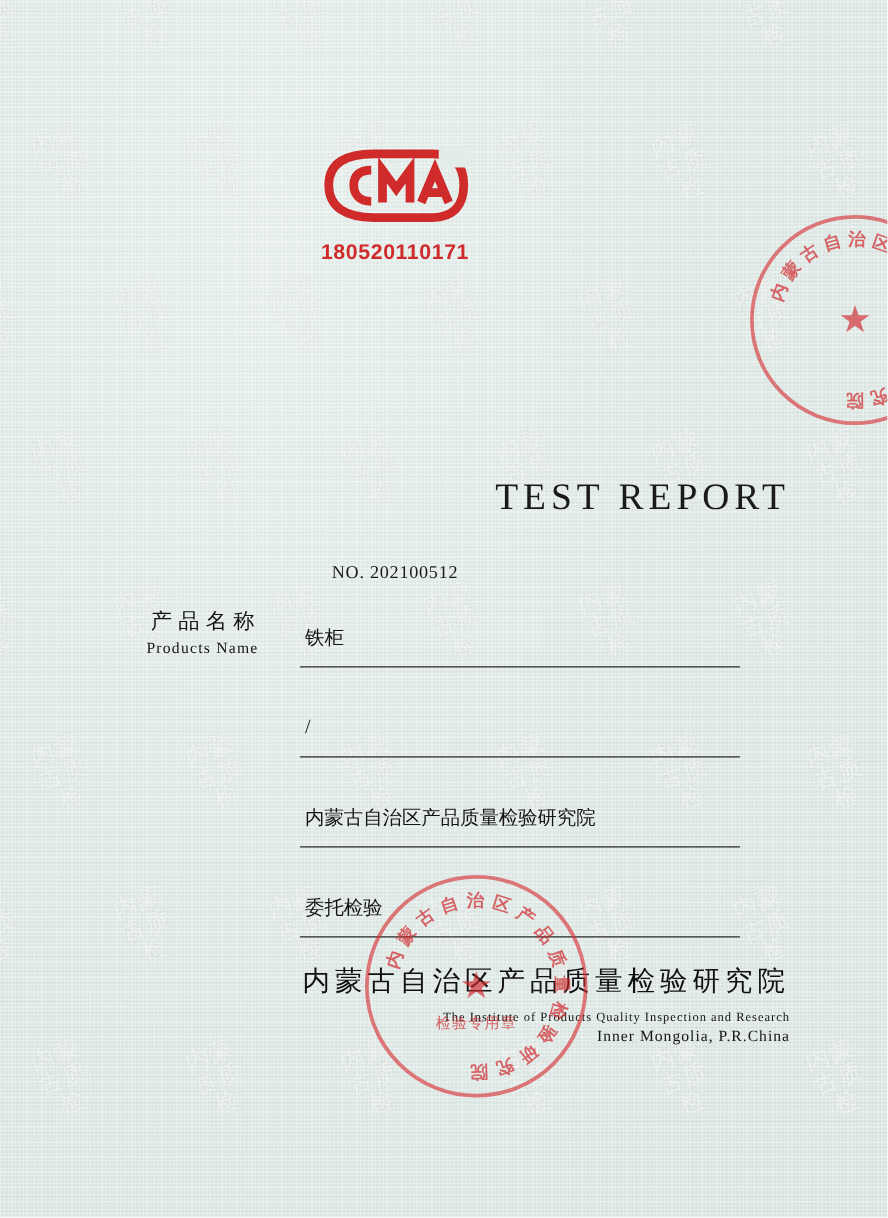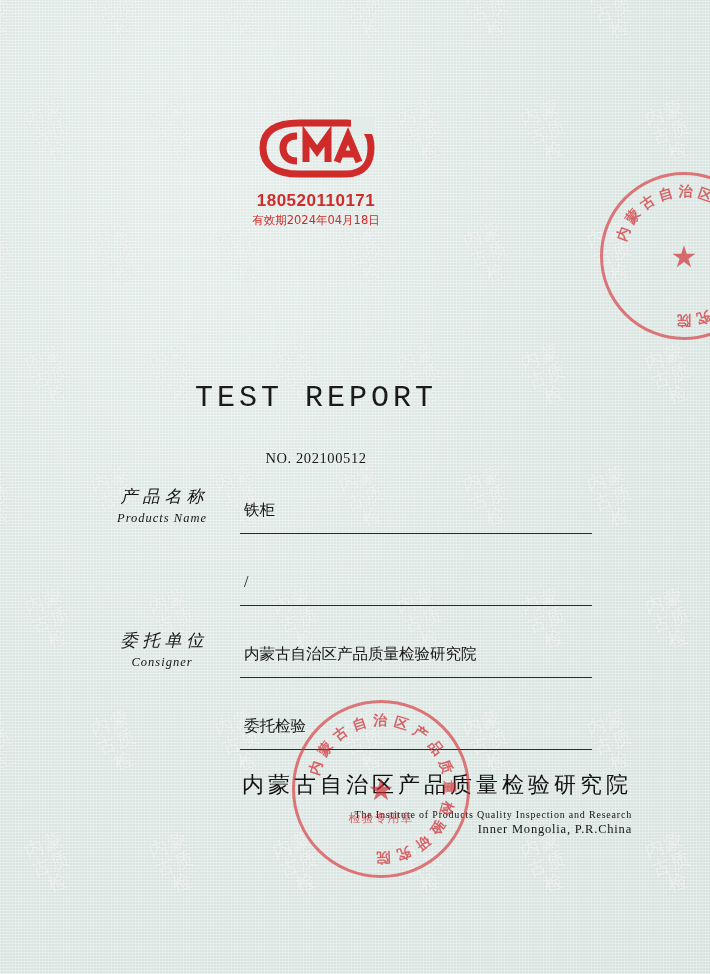--- a/index.html
+++ b/index.html
@@ -94,22 +94,22 @@
     font-weight: 700;
     font-size: 49px;
     letter-spacing: 33px;
     text-indent: 33px;
     color: #171717;
   }
   .title-en {
     position: absolute;
     left: 0; right: 0;
     top: 381px;
-    text-align: center;
-    font-family: Liberation Mono, monospace;
+    text-align: right;
+    font-family: Liberation Serif, serif;
     font-size: 30px;
     letter-spacing: 4px;
     color: #1a1a1a;
   }
   .report-no {
     position: absolute;
     left: 0; right: 0;
     top: 450px;
     text-align: center;
     font-family: "Liberation Serif", serif;
@@ -128,21 +128,20 @@
   .field-row {
     position: relative;
     height: 72px;
   }
   .field-label {
     position: absolute;
     left: 0;
     top: 0;
     width: 140px;
     text-align: center;
-    font-style: italic;
   }
   .label-cn {
     font-family: "DejaVu Sans", sans-serif;
     font-size: 17px;
     letter-spacing: 5px;
     text-indent: 5px;
     color: #141414;
     white-space: nowrap;
   }
   .label-en {
@@ -327,21 +326,20 @@
       <div class="cma-logo">
         <svg width="130" height="62" viewBox="0 0 130 62" xmlns="http://www.w3.org/2000/svg">
           <path d="M12 30 C12 12 26 5 48 5 L95 5 C112 5 120 14 120 30 C120 46 112 56 95 56 L48 56 C26 56 12 48 12 30 Z" fill="none" stroke="#cf2b2b" stroke-width="7"></path>
           <path d="M46 18 C36 18 32 23 32 30 C32 37 36 43 46 43" fill="none" stroke="#cf2b2b" stroke-width="7" stroke-linecap="butt"></path>
           <path d="M55 44 L55 18 L66 33 L77 18 L77 44" fill="none" stroke="#cf2b2b" stroke-width="7" stroke-linejoin="miter"></path>
           <path d="M86 44 L97 18 L108 44 M90 36 L104 36" fill="none" stroke="#cf2b2b" stroke-width="7"></path>
           <rect x="100" y="0" width="24" height="16" fill="#e2ece9"></rect>
         </svg>
       </div>
       <div class="cma-code">180520110171</div>
-      <div class="cma-valid">有效期2024年04月18日</div>
     </div>
 
     <div class="title-en">TEST REPORT</div>
     <div class="report-no">NO. 202100512</div>
 
     <div class="fields">
 
       <div class="field-row">
         <div class="field-label">
           <div class="label-cn">产品名称</div>
@@ -352,24 +350,20 @@
         </div>
       </div>
 
       <div class="field-row">
         <div class="field-value-wrap">
           <div class="field-value slash">/</div>
         </div>
       </div>
 
       <div class="field-row">
-        <div class="field-label">
-          <div class="label-cn">委托单位</div>
-          <div class="label-en">Consigner</div>
-        </div>
         <div class="field-value-wrap">
           <div class="field-value">内蒙古自治区产品质量检验研究院</div>
         </div>
       </div>
 
       <div class="field-row">
         <div class="field-value-wrap">
           <div class="field-value">委托检验</div>
         </div>
       </div>

